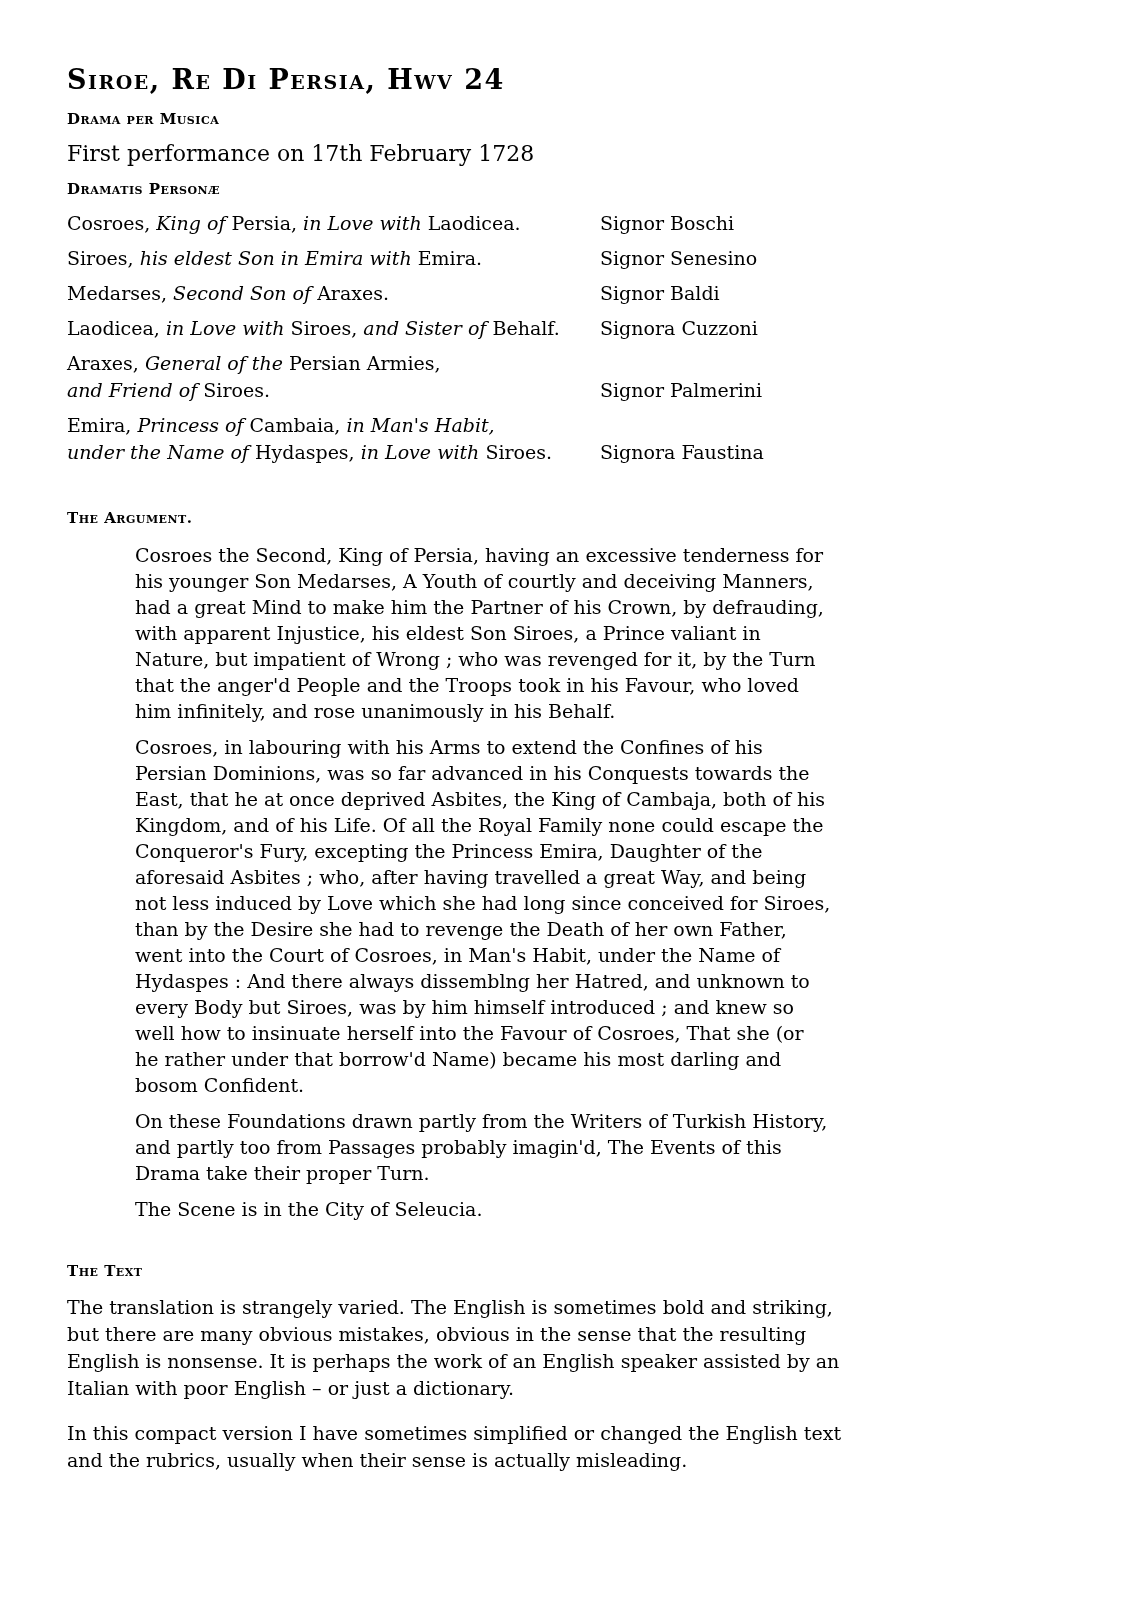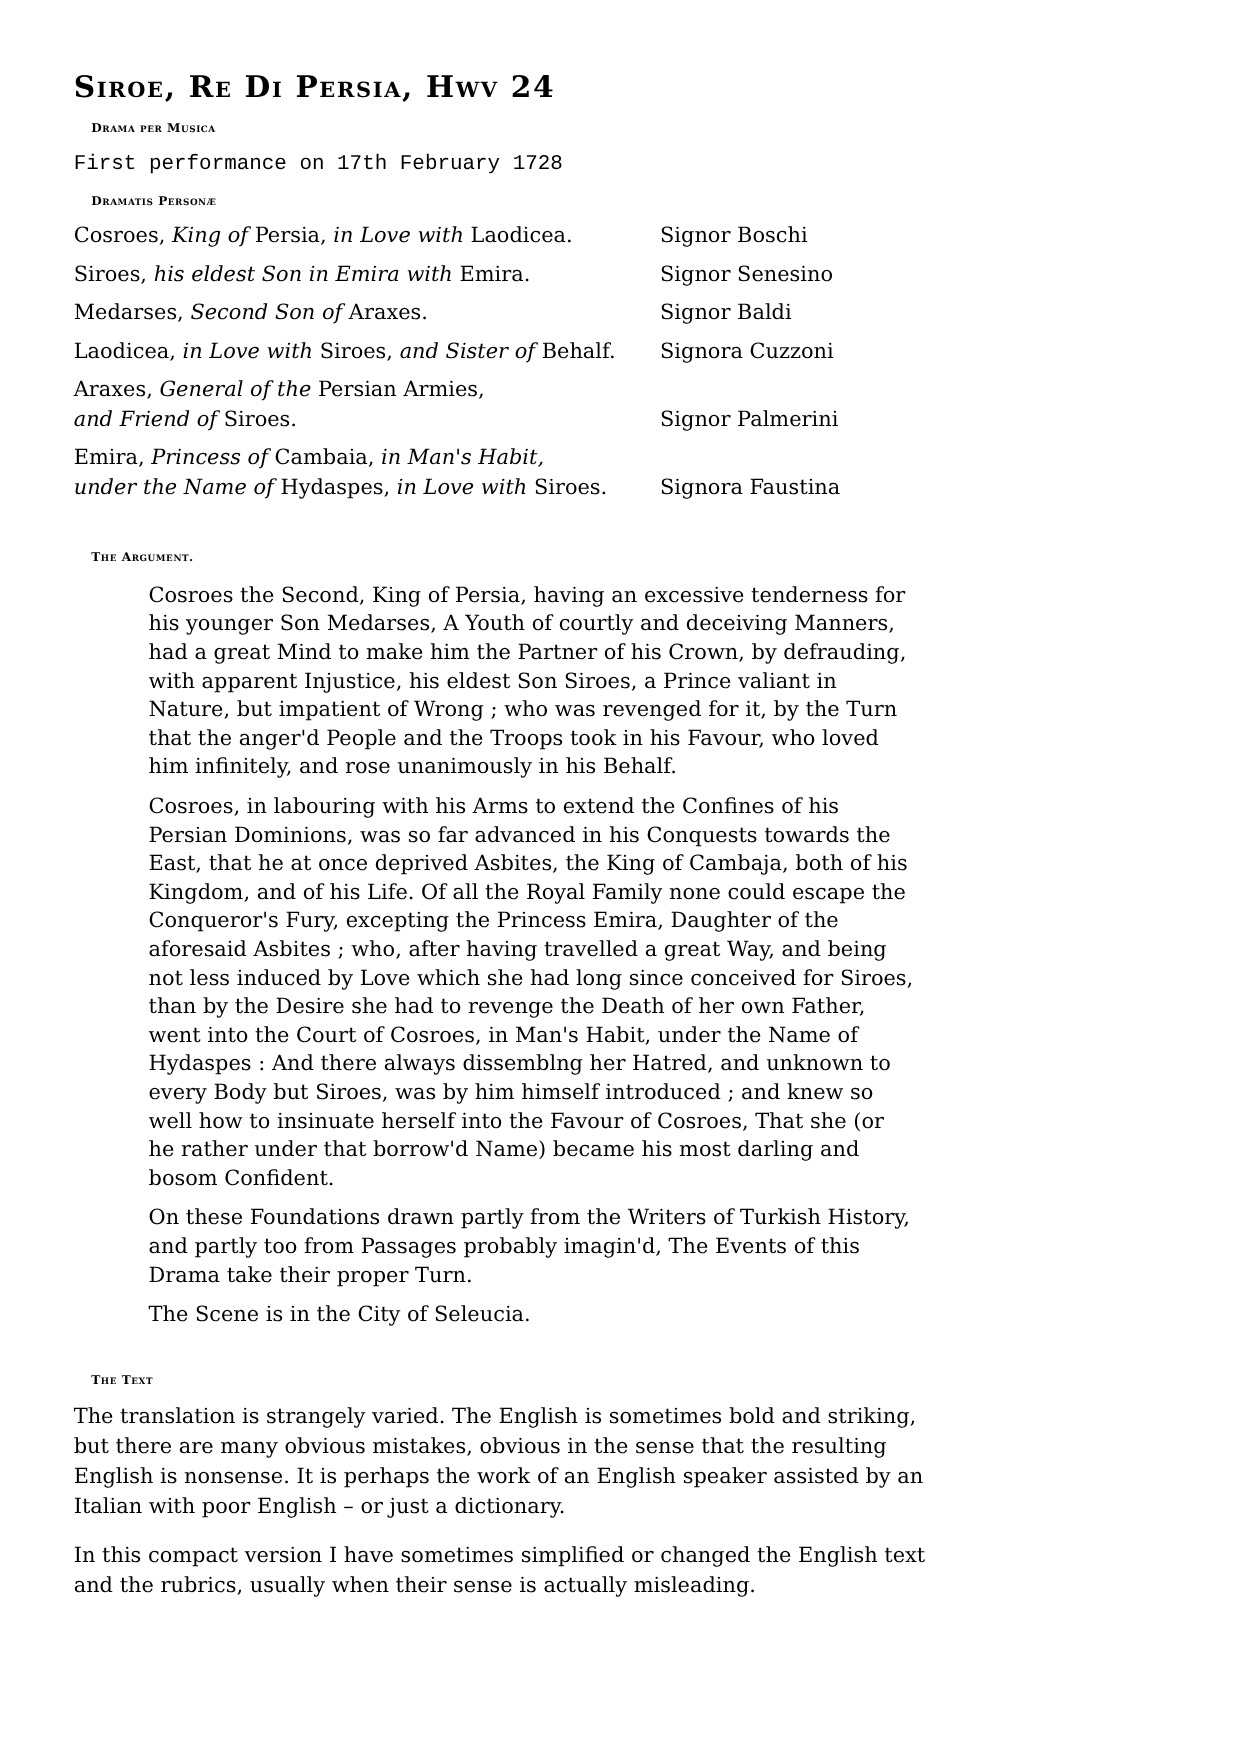--- a/index.html
+++ b/index.html
@@ -22,32 +22,31 @@
   }
   .doc-title {
     font-size: 27px;
     font-weight: bold;
     font-variant: small-caps;
     letter-spacing: 1.5px;
     margin: 0 0 14px 0;
     line-height: 1.2;
   }
   .small-caps-heading {
-    font-size: 11px;
+    font-size: 15px;
     font-weight: bold;
     font-variant: small-caps;
     letter-spacing: 0.5px;
-    margin: 0 0 12px 16px;
+    margin: 0 0 12px 0;
     line-height: 1.2;
   }
   .plain-line {
-    font-size: 19px;
+    font-size: 22px;
     margin: 0 0 13px 0;
     line-height: 27px;
-    font-family: Liberation Mono, monospace;
   }
   .cast-list {
     margin: 2px 0 0 0;
   }
   .cast-row {
     display: flex;
     align-items: flex-end;
     font-size: 19px;
     line-height: 27px;
     margin-bottom: 8px;

